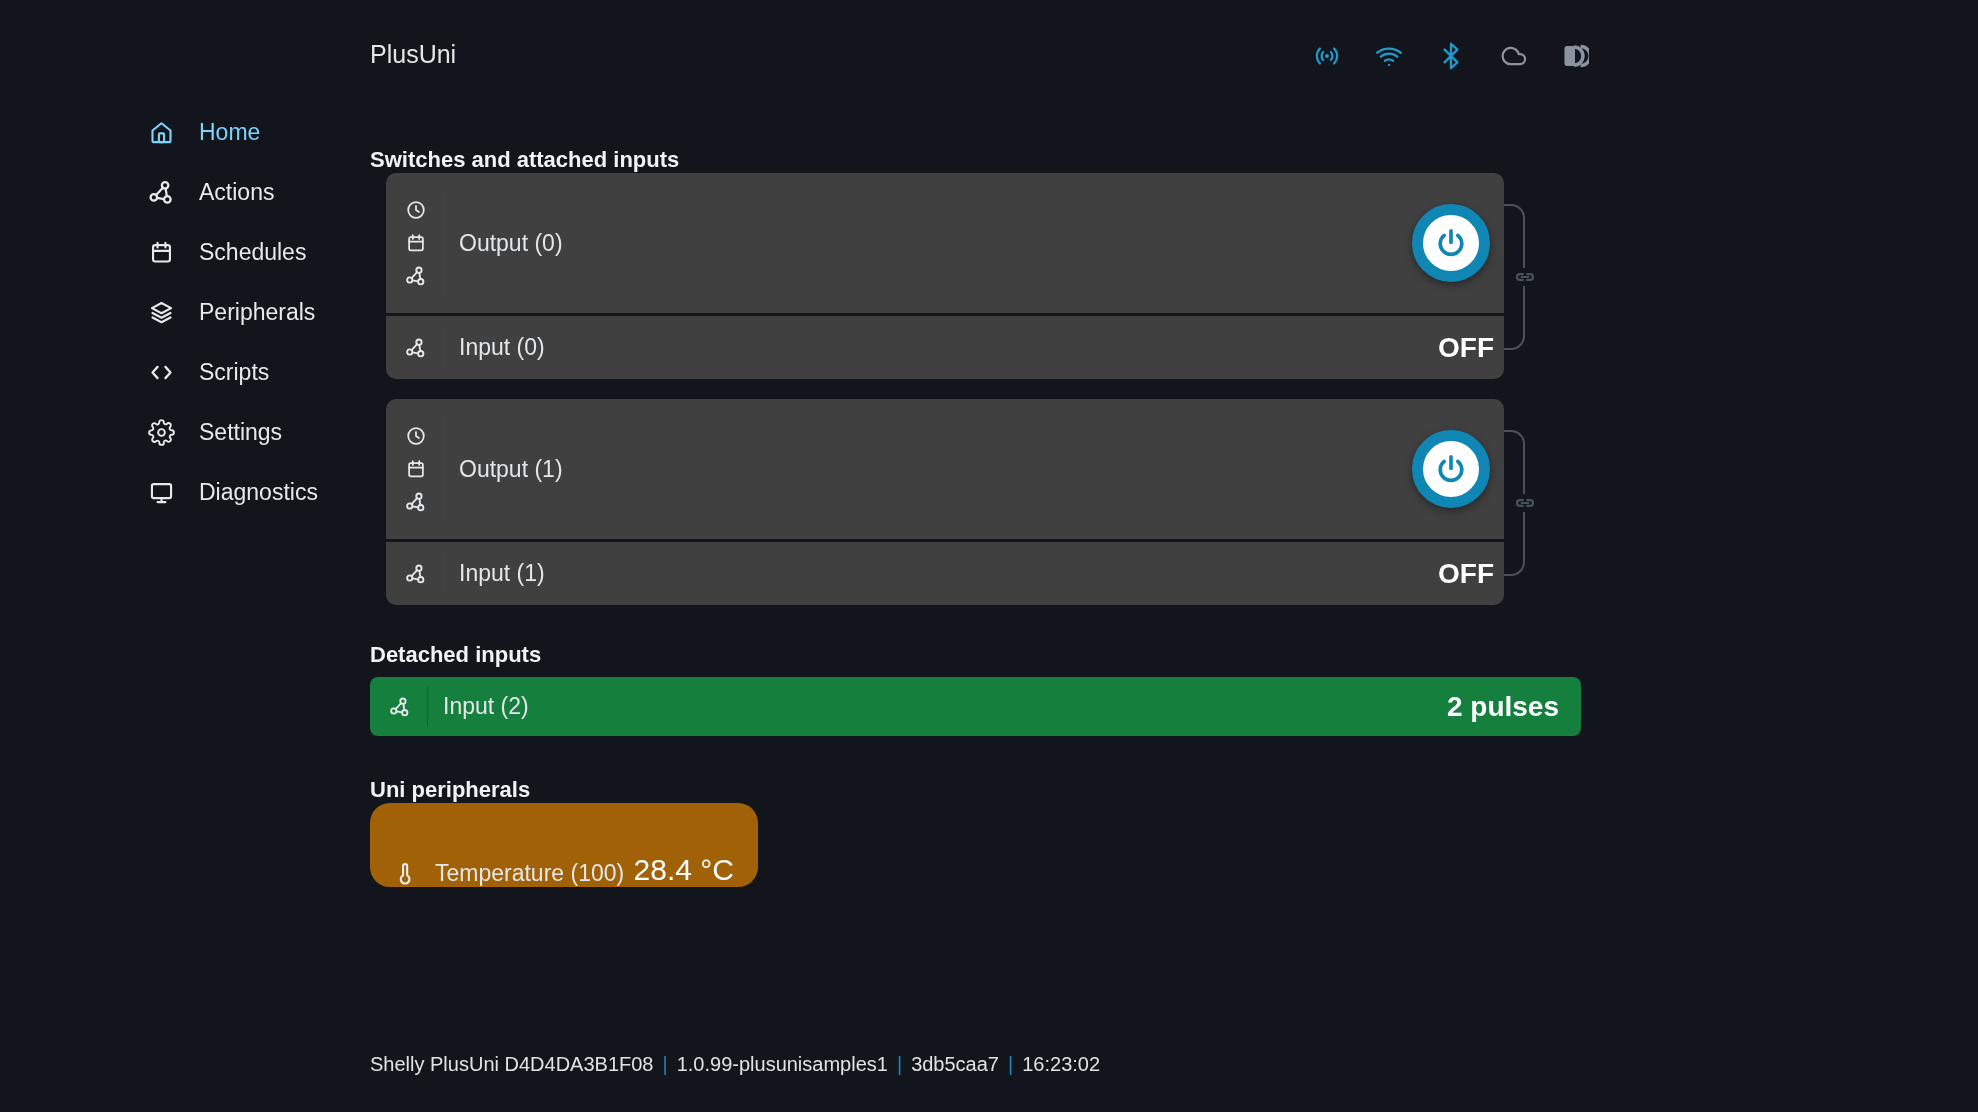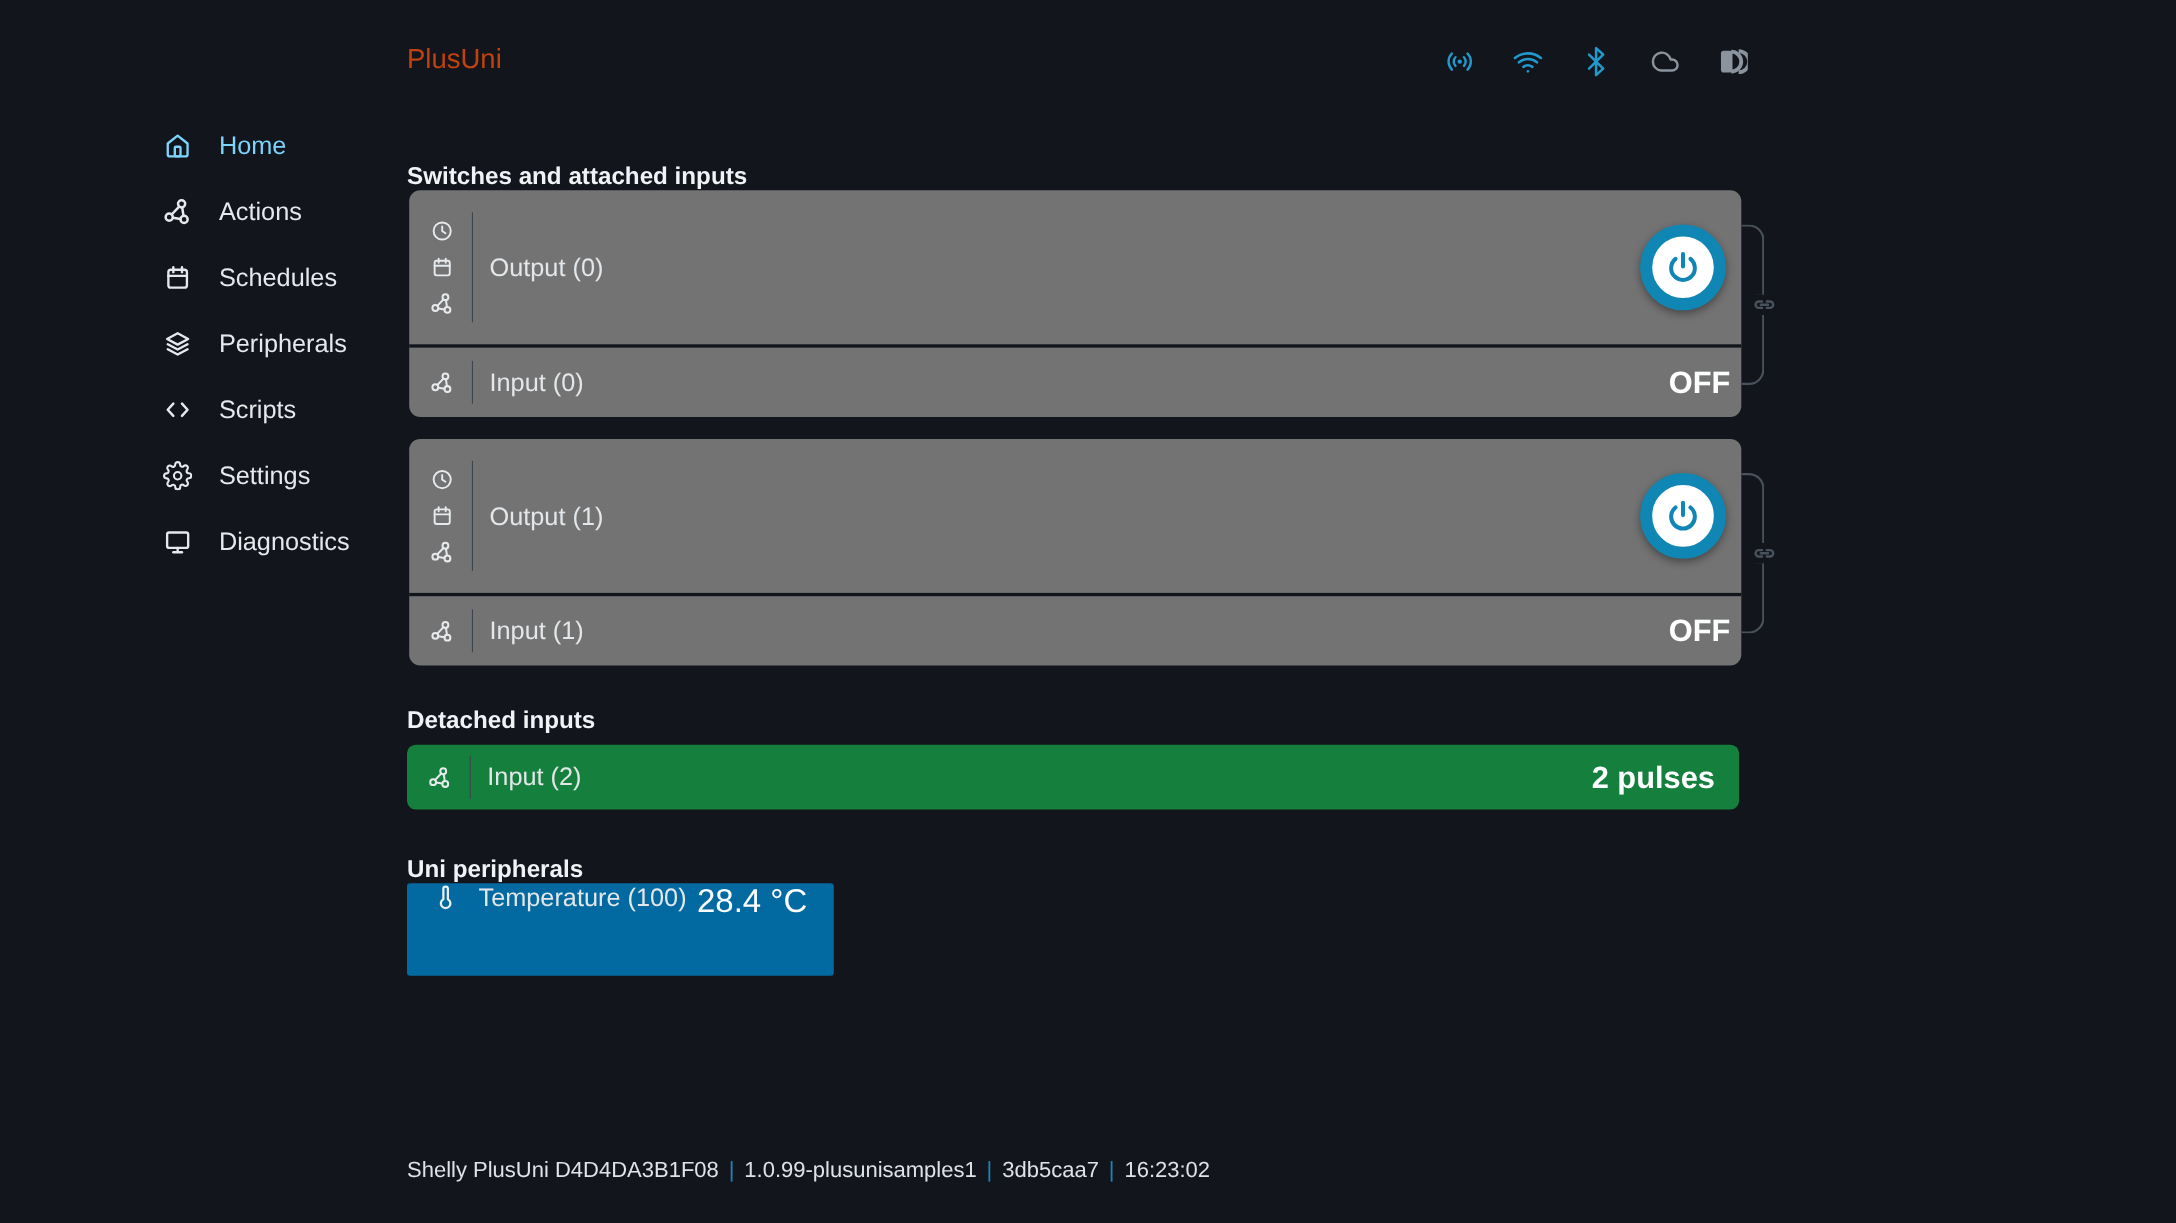--- a/index.html
+++ b/index.html
@@ -6,41 +6,41 @@
   body{
     width:1978px;height:1112px;position:relative;overflow:hidden;
     background:#12161c;color:#e3e7ea;
     font-family:"Liberation Sans", sans-serif;
     -webkit-font-smoothing:antialiased;
   }
   .ic{display:block;}
   svg{stroke-linecap:round;stroke-linejoin:round;}
 
   
-  .app-title{position:absolute;left:370px;top:40px;font-size:25px;color:#c2410c;}
+  .app-title{position:absolute;left:370px;top:40px;font-size:25px;color:#e5e5e5;}
   .status-bar{position:absolute;left:1313px;top:42px;display:flex;gap:34px;align-items:center;}
   .status-bar .ic{width:28px;height:28px;}
   .st-blue{color:#2199cc;}
   .st-gray{color:#8b949e;}
 
   
   .sidebar{position:absolute;left:148px;top:112px;display:flex;flex-direction:column;}
   .nav-item{display:flex;align-items:center;gap:24px;height:40px;margin-bottom:20px;cursor:pointer;color:#e6e9ec;}
   .nav-item .ic{width:27px;height:27px;flex:0 0 27px;}
   .nav-item .nav-label{font-size:23px;}
   .nav-item.active{color:#7dd3fc;}
 
   
   .main{position:absolute;left:370px;top:0;width:1211px;height:1112px;margin-top:20px;}
   .sec-heading{position:absolute;left:0;font-size:22px;font-weight:700;color:#f0f3f5;line-height:28px;}
   .h-switches{top:108px;}
   .h-detached{top:603px;}
   .h-uni{top:738px;}
 
-  .switch-card{position:absolute;left:2px;width:1211px;height:206px;background:#737373;border-radius:10px;}
+  .switch-card{position:absolute;left:16px;width:1118px;height:206px;background:#404040;border-radius:10px;}
   .card-0{top:153px;}
   .card-1{top:379px;}
 
   .output-row{position:relative;height:140px;display:flex;align-items:center;padding-left:73px;box-sizing:border-box;}
   .icon-col{position:absolute;left:19px;top:26px;bottom:26px;display:flex;flex-direction:column;justify-content:space-between;color:#e6eaed;}
   .icon-col .ic{width:22px;height:22px;}
   .v-div{position:absolute;left:57px;width:1px;background:#3e444c;}
   .output-row .v-div{top:20px;bottom:20px;}
   .row-label{font-size:23px;color:#e3e7ea;}
   .row-divider{height:3px;background:#12161c;}
@@ -57,21 +57,21 @@
   .bracket{position:absolute;top:31px;right:-21px;width:21px;height:146px;color:#49525c;}
   .b-top{position:absolute;top:0;left:0;right:0;height:62px;border-top:2px solid #49525c;border-right:2px solid #49525c;border-top-right-radius:14px;}
   .b-bot{position:absolute;bottom:0;left:0;right:0;height:62px;border-bottom:2px solid #49525c;border-right:2px solid #49525c;border-bottom-right-radius:14px;}
   .b-link{position:absolute;top:50%;right:-13px;transform:translateY(-50%);width:26px;height:26px;}
 
   .single-row-card{position:absolute;left:0;top:657px;width:1211px;height:59px;background:#15803d;border-radius:8px;
     display:flex;align-items:center;padding:0 22px 0 73px;box-sizing:border-box;}
   .single-row-card .v-div{top:10px;bottom:10px;}
 
   .periph-row{position:absolute;left:0;top:783px;display:flex;gap:20px;}
-  .periph-card{width:388px;height:84px;background:#0369a1;border-radius:3px;display:flex;align-items:flex-start;
+  .periph-card{width:388px;height:84px;background:#a16207;border-radius:20px;display:flex;align-items:flex-end;
     padding:0 24px 0 22px;box-sizing:border-box;}
   .periph-card .ic{width:26px;height:26px;color:#eceff1;flex:0 0 26px;}
   .periph-label{font-size:23px;margin-left:17px;color:#e3e7ea;}
   .periph-value{margin-left:auto;font-size:30px;color:#fcfdfe;}
 
   .footer{position:absolute;left:0;top:1033px;font-size:20px;color:#dfe3e6;display:flex;gap:9px;align-items:flex-start;}
   .pipe{color:#1f82b8;}
 </style>
 </head>
 <body>

